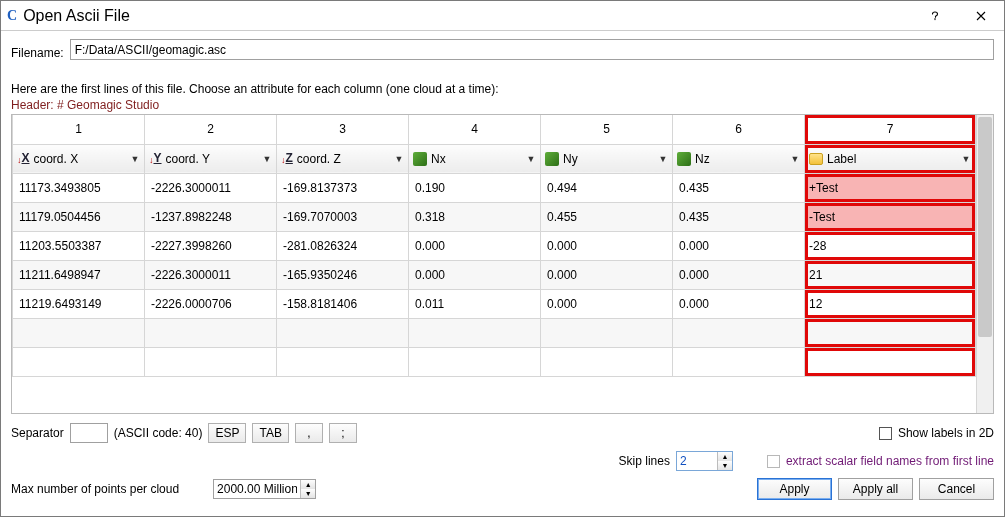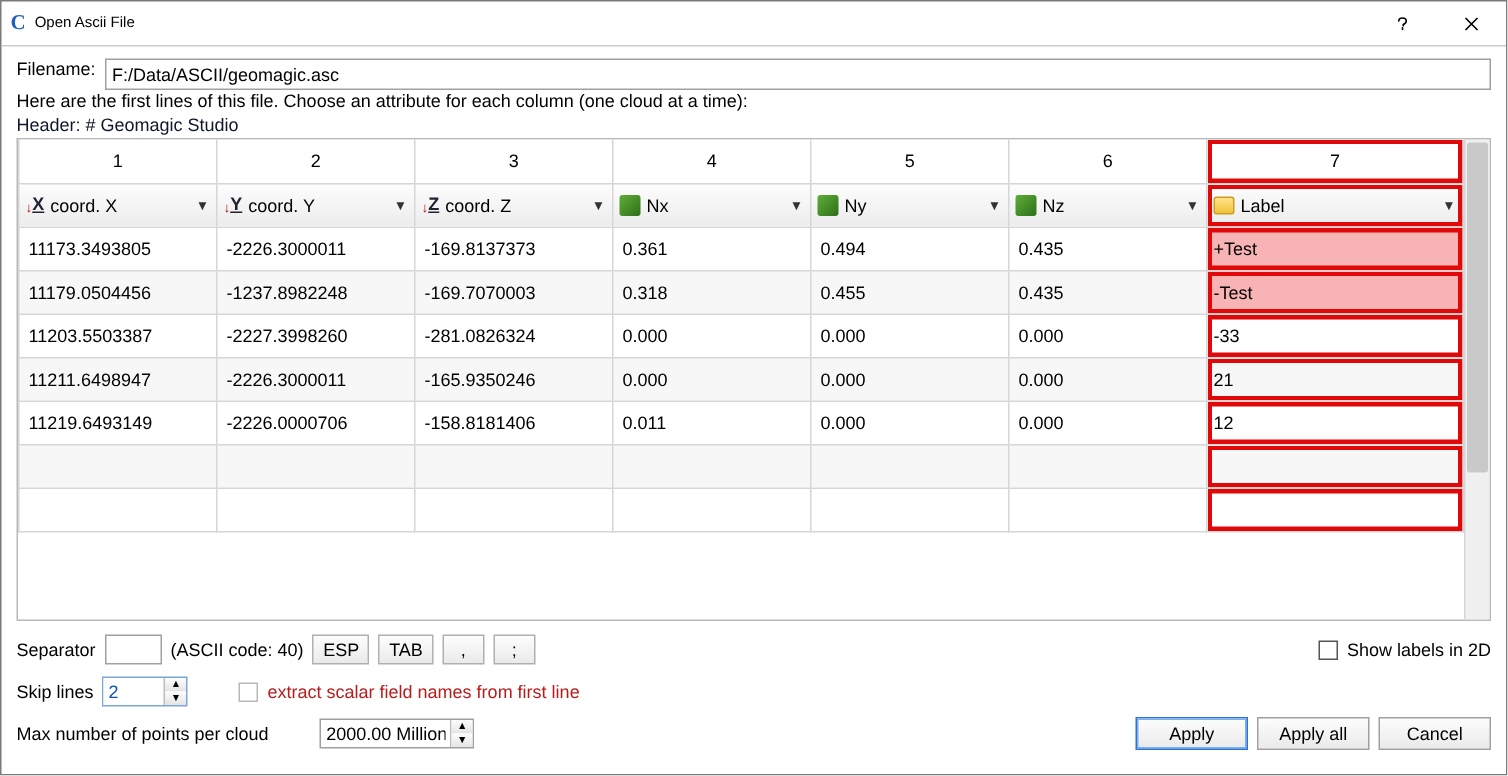--- a/index.html
+++ b/index.html
@@ -1,28 +1,28 @@
 <!DOCTYPE html>
 <html><head>
 <meta charset="utf-8">
 <style>
   * { box-sizing: border-box; font-family: "Segoe UI", Tahoma, sans-serif; font-size: 12px; }
   html, body { margin: 0; padding: 0; background: #fff; }
   .window { width: 1005px; height: 517px; border: 1px solid #7a7a7a; background: #fff; display: flex; flex-direction: column; }
   .titlebar { height: 30px; display: flex; align-items: center; padding: 0 0 0 6px; border-bottom: 1px solid #ccc; }
-  .titlebar .title { flex: 1; font-size: 10px; }
+  .titlebar .title { flex: 1; font-size: 16px; }
   .titlebar .appicon { font-family: Georgia, serif; font-weight: bold; color: #2060c0; font-size: 14px; margin-right: 6px; }
   .titlebar .winbtn { width: 46px; height: 30px; display: flex; align-items: center; justify-content: center; color: #000; }
   .titlebar .winbtn svg { width: 10px; height: 10px; }
   .content { padding: 8px 10px 10px 10px; flex: 1; display: flex; flex-direction: column; }
-  .row { display: flex; align-items: flex-start; gap: 6px; margin-bottom: 0; }
+  .row { display: flex; align-items: flex-end; gap: 6px; margin-bottom: 22px; }
   .row label { white-space: nowrap; }
   .row input[type=text].filename { flex: 1; height: 21px; border: 1px solid #a0a0a0; background: #fff; padding: 0 4px; }
   .instruction { margin-bottom: 2px; }
-  .hdr { color: #0f172a; margin-bottom: 2px; }
+  .hdr { color: #7f1d1d; margin-bottom: 2px; }
   .tablewrap { flex: 1; display: flex; border: 1px solid #b9b9b9; overflow: hidden; }
   .tableinner { flex: 1; display: flex; flex-direction: column; overflow: hidden; }
   table { border-collapse: collapse; width: 100%; }
   th, td { border: 1px solid #d6d6d6; height: 29px; padding: 0 6px; text-align: left; font-weight: normal; }
   thead.numrow th { text-align: center; background: #fff; border-top: none;}
   thead.attrrow th { background: linear-gradient(#fdfdfd,#ececec); padding: 0; }
   .attrcell { display: flex; align-items: center; height: 27px; padding: 0 4px; gap: 4px; }
   .attrcell .attrlabel { flex: 1; }
   .attrcell .dd { width: 10px; text-align: center; color: #333; font-size: 9px; }
   .icoXYZ { font-family: "Times New Roman", serif; color: #223; position: relative; }
@@ -30,35 +30,35 @@
   .icoNorm { width: 14px; height: 14px; display: inline-flex; align-items: center; justify-content: center; background: linear-gradient(135deg,#5fae3a,#2d6f17); border-radius: 2px; }
   .icoTag { width: 14px; height: 12px; display: inline-block; background: linear-gradient(#ffe28a,#f3c23a); border: 1px solid #caa020; border-radius: 2px; position: relative; }
   tbody td { background: #fff; }
   tbody tr:nth-child(even) td { background: #f7f7f7; }
   .hlbox { box-shadow: inset 0 0 0 3px #e00808; }
   td.col7 { padding-left: 4px; }
   .pink { background: #f8b4b4 !important; }
   .vscroll { width: 17px; background: #f0f0f0; border-left: 1px solid #d6d6d6; position: relative; }
   .vscroll .thumb { position: absolute; left: 1px; right: 1px; top: 2px; height: 220px; background: #c9c9c9; border-radius: 2px; }
   .footer { padding-top: 8px; }
-  .footer .line { display: flex; align-items: center; gap: 6px; margin-bottom: 6px; min-height: 22px; }
+  .footer .line { display: flex; align-items: center; gap: 6px; margin-bottom: 6px; min-height: 22px; justify-content: flex-end; }
   .sepinput { width: 38px; height: 20px; border: 1px solid #a0a0a0; text-align: center; }
   .smbtn { height: 20px; min-width: 28px; border: 1px solid #b0b0b0; background: linear-gradient(#fdfdfd,#eaeaea); padding: 0 6px; }
   .occupy { flex: 1; }
   .chkbox { width: 13px; height: 13px; border: 1px solid #545454; display: inline-block; }
   .chkbox.disabled { border-color: #b8b8b8; }
   .spin { display: inline-flex; border: 1px solid #7aa7d8; height: 20px; }
   .spin input { border: none; width: 40px; height: 18px; padding: 0 3px; color: #1050c0; background: #fff; outline: none; }
   .spin .updown { width: 15px; display: flex; flex-direction: column; border-left: 1px solid #bcbcbc; }
   .spin .updown div { flex:1; display:flex; align-items:center; justify-content:center; background: linear-gradient(#fdfdfd,#e4e4e4); font-size: 7px; }
   .spin2 { display: inline-flex; border: 1px solid #a0a0a0; height: 20px; margin-left: 28px; }
   .spin2 input { border: none; width: 86px; height: 18px; padding: 0 3px; }
   .spin2 .updown { width: 15px; display: flex; flex-direction: column; border-left: 1px solid #bcbcbc; }
   .spin2 .updown div { flex:1; display:flex; align-items:center; justify-content:center; background: linear-gradient(#fdfdfd,#e4e4e4); font-size: 7px; }
-  .disabled { color: #b91c1c; }
+  .disabled { color: #701a75; }
   .mainbtn { height: 22px; min-width: 75px; border: 1px solid #a0a0a0; background: linear-gradient(#fdfdfd,#eaeaea); }
   .mainbtn.default { border: 1px solid #2a72d4; box-shadow: 0 0 0 1px #79aef0 inset; color: #000; }
 </style>
 </head>
 <body>
 
 <div class="window">
   <div class="titlebar">
     <span class="appicon">C</span>
     <span class="title">Open Ascii File</span>
@@ -156,42 +156,42 @@
                     <span class="dd">▼</span>
                   </div>
                 </th>
               </tr>
           </thead>
           <tbody id="tbody">
               <tr>
                 <td>11173.3493805</td>
                 <td>-2226.3000011</td>
                 <td>-169.8137373</td>
-                <td>0.361</td>
+                <td>0.190</td>
                 <td>0.494</td>
                 <td>0.435</td>
                 <td class="col7 hlbox pink">+Test</td>
               </tr>
               <tr>
                 <td>11179.0504456</td>
                 <td>-1237.8982248</td>
                 <td>-169.7070003</td>
                 <td>0.318</td>
                 <td>0.455</td>
                 <td>0.435</td>
                 <td class="col7 hlbox pink">-Test</td>
               </tr>
               <tr>
                 <td>11203.5503387</td>
                 <td>-2227.3998260</td>
                 <td>-281.0826324</td>
                 <td>0.000</td>
                 <td>0.000</td>
                 <td>0.000</td>
-                <td class="col7 hlbox">-33</td>
+                <td class="col7 hlbox">-28</td>
               </tr>
               <tr>
                 <td>11211.6498947</td>
                 <td>-2226.3000011</td>
                 <td>-165.9350246</td>
                 <td>0.000</td>
                 <td>0.000</td>
                 <td>0.000</td>
                 <td class="col7 hlbox">21</td>
               </tr>

